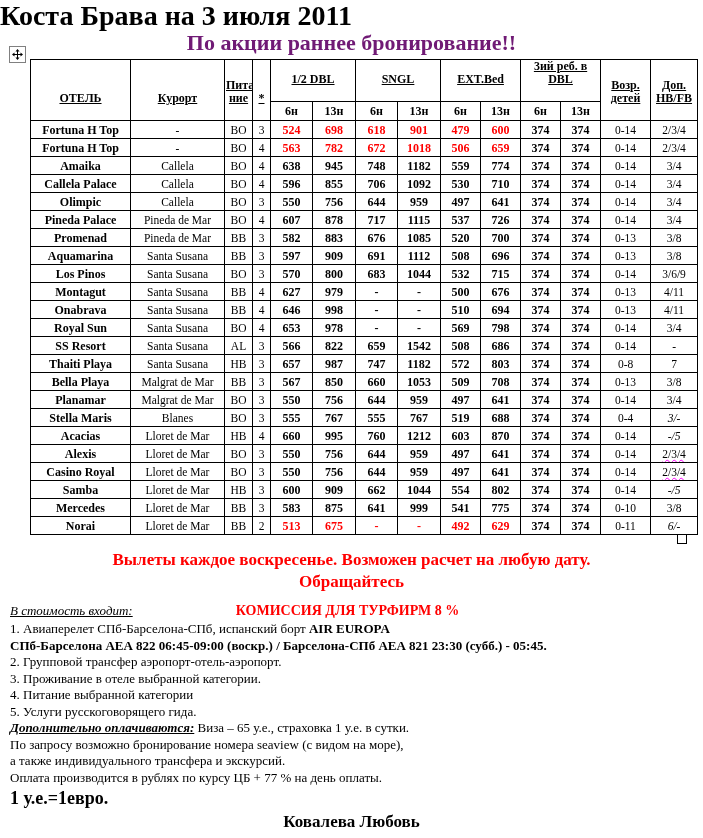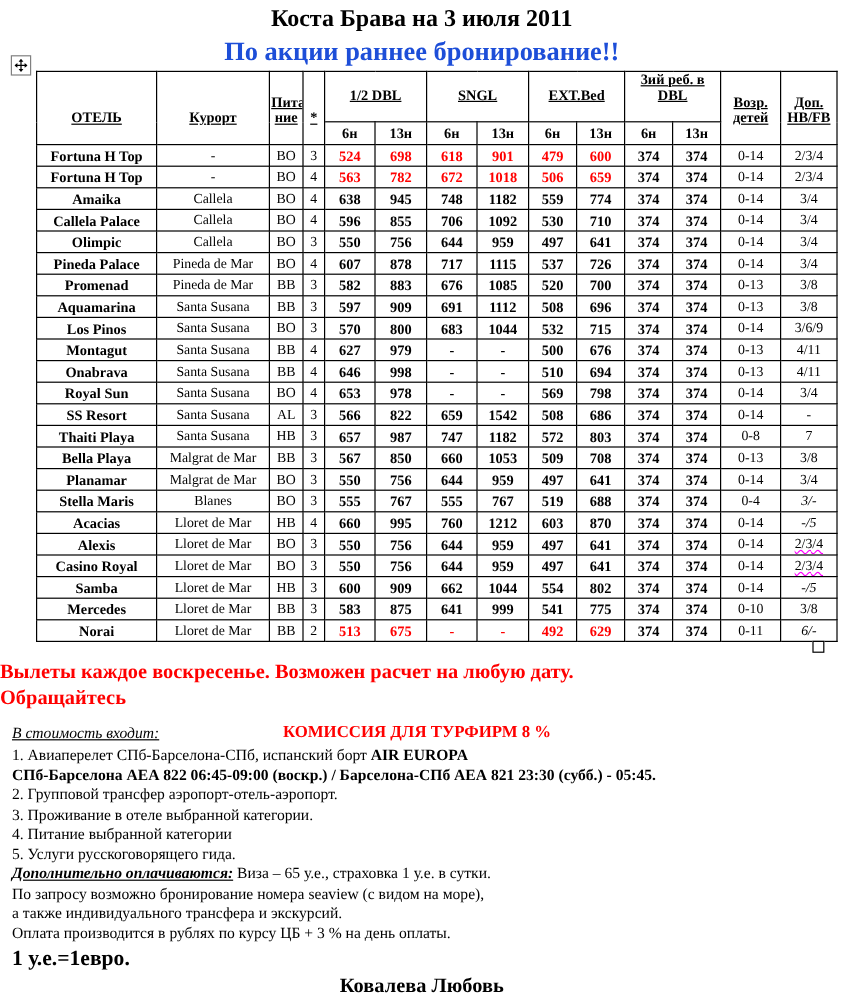--- a/index.html
+++ b/index.html
@@ -1,36 +1,36 @@
 <!DOCTYPE html>
 <html><head>
 <meta charset="utf-8">
 <style>
   html,body{margin:0;padding:0;background:#fff;}
   body{width:703px;height:838px;font-family:"Liberation Serif",serif;color:#000;overflow:hidden;}
-  .doc-title{text-align:center;font-size:20px;font-weight:bold;padding-top:2px;line-height:28px;}
-  .doc-subtitle{text-align:center;font-size:22px;font-weight:bold;color:#1d4ed8;line-height:26px;}
+  .doc-title{font-size:28px;font-weight:bold;padding-top:2px;line-height:28px;}
+  .doc-subtitle{text-align:center;font-size:22px;font-weight:bold;color:#701a75;line-height:26px;}
   .table-wrap{position:relative;margin:3px 0 0 30px;width:667px;}
   .move-handle{position:absolute;left:-21px;top:-13px;width:15px;height:15px;border:1px solid #808080;background:#fff;display:flex;align-items:center;justify-content:center;}
   .resize-handle{position:absolute;right:10px;bottom:-9px;width:8px;height:8px;border:1px solid #000;background:#fff;}
   table{border-collapse:collapse;width:667px;table-layout:fixed;}
   th,td{border:1px solid #000;padding:0 1px;text-align:center;overflow:hidden;}
   th{font-size:12px;font-weight:bold;line-height:13px;}
   thead tr.top th{vertical-align:bottom;padding-bottom:15px;text-decoration:underline;}
   thead tr.top{height:40px;}
   thead tr.sub{height:19px;margin-top:12px;}
   tbody tr{height:18px;}
   td{font-size:12px;line-height:14px;}
   td.name{font-weight:bold;text-align:center;}
   td.resort,td.meals,td.star,td.age,td.extra{font-weight:normal;font-size:11.5px;}
   td.price{font-weight:bold;}
   td.red{color:#ff0000;}
   td.italic{font-style:italic;}
   td.wavy{text-decoration:underline;text-decoration-style:wavy;text-decoration-color:#ff00ff;text-decoration-thickness:1px;}
-  .red-note{color:#ff0000;font-weight:bold;text-align:left;font-size:17px;line-height:22px;}
+  .red-note{color:#ff0000;font-weight:bold;text-align:center;font-size:17px;line-height:22px;}
   .red-note.first{margin-top:14px;}
   .red-note.second{margin-bottom:10px;}
   .foot{margin-left:10px;margin-right:6px;font-size:13px;line-height:16.5px;}
   .inc-line{position:relative;height:18px;margin-top:6px;}
   .inc-label{font-style:italic;text-decoration:underline;}
   .commission{position:absolute;left:0;right:12px;text-align:center;color:#ff0000;font-weight:bold;font-size:14px;top:0;}
   .bold{font-weight:bold;}
   .flight-line{font-weight:bold;}
   .extra-pay-label{font-style:italic;font-weight:bold;text-decoration:underline;}
   .rate-line{font-size:18px;font-weight:bold;line-height:20px;margin-top:2px;}
@@ -486,16 +486,16 @@
   <div class="flight-line">СПб-Барселона АЕА 822 06:45-09:00 (воскр.) / Барселона-СПб АЕА 821 23:30 (субб.) - 05:45.</div>
   <div>2. Групповой трансфер аэропорт-отель-аэропорт.</div>
   <div>3. Проживание  в отеле выбранной категории.</div>
   <div>4. Питание выбранной категории</div>
   <div>5. Услуги русскоговорящего гида.</div>
   <div>
     <span class="extra-pay-label">Дополнительно оплачиваются:</span><span> Виза – 65 у.е., страховка 1 у.е. в сутки.</span>
   </div>
   <div>По запросу возможно бронирование  номера seaview (с видом на море),</div>
   <div>а также индивидуального трансфера и экскурсий.</div>
-  <div>Оплата производится в рублях по курсу ЦБ + 3 % на день оплаты.</div>
+  <div>Оплата производится в рублях по курсу ЦБ + 77 % на день оплаты.</div>
   <div class="rate-line">1 у.е.=1евро.</div>
 </div>
 <div class="signature">Ковалева Любовь</div>
 
 </body></html>

